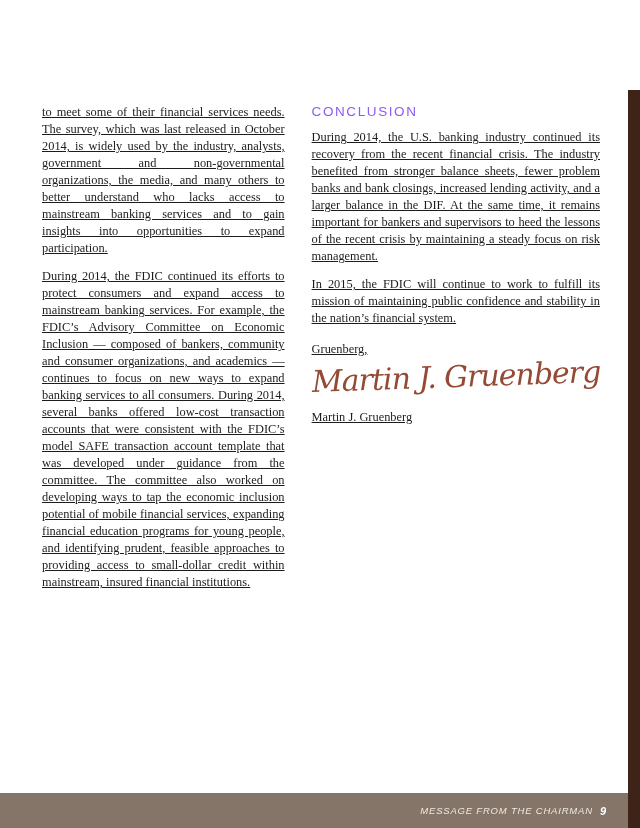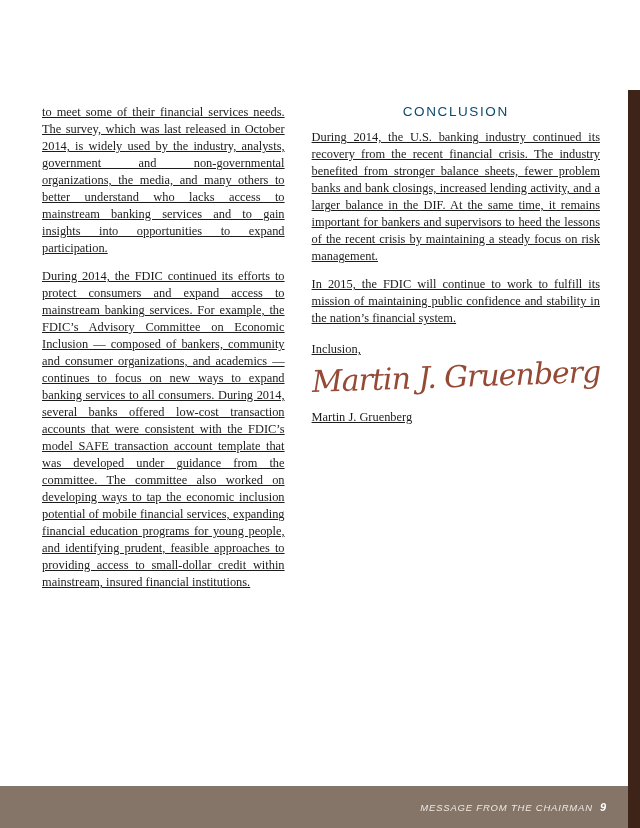--- a/index.html
+++ b/index.html
@@ -52,24 +52,23 @@
     margin: 0 0 11px 0;
     font-size: 12.4px;
     line-height: 17px;
     text-align: justify;
     text-decoration: underline;
   }
   .conclusion-heading {
     font-family: "Liberation Sans", sans-serif;
     font-size: 13.5px;
     letter-spacing: 1.6px;
-    color: #0c4a6e;
+    color: #8b5cf6;
     margin: 0 0 10px 0;
     font-weight: 500;
-    text-align: center;
   }
   .closing {
     margin: 14px 0 2px 0 !important;
     text-align: left !important;
   }
   .signature {
     font-family: "DejaVu Serif", serif;
     font-style: italic;
     font-size: 30px;
     color: var(--signature, #944a34);
@@ -81,21 +80,21 @@
   }
   .signatory {
     font-size: 12.4px;
     margin: 0;
   }
 
   
   .footer {
     position: absolute;
     left: 0; right: 12px; bottom: 0;
-    height: 42px;
+    height: 35px;
     background: var(--footer_bg, #857568);
     display: flex;
     align-items: center;
     justify-content: flex-end;
     padding-right: 22px;
     box-sizing: border-box;
   }
   .footer-label {
     font-family: "Liberation Sans", sans-serif;
     font-style: italic;
@@ -125,21 +124,21 @@
 
     <div class="col">
       <p>to meet some of their financial services needs.  The survey, which was last released in October 2014, is widely used by the industry, analysts, government and non-governmental organizations, the media, and many others to better understand who lacks access to mainstream banking services and to gain insights into opportunities to expand participation.</p>
       <p>During 2014, the FDIC continued its efforts to protect consumers and expand access to mainstream banking services.  For example, the FDIC’s Advisory Committee on Economic Inclusion — composed of bankers, community and consumer organizations, and academics — continues to focus on new ways to expand banking services to all consumers.  During 2014, several banks offered low-cost transaction accounts that were consistent with the FDIC’s model SAFE transaction account template that was developed under guidance from the committee.  The committee also worked on developing ways to tap the economic inclusion potential of mobile financial services, expanding financial education programs for young people, and identifying prudent, feasible approaches to providing access to small-dollar credit within mainstream, insured financial institutions.</p>
     </div>
 
     <div class="col">
       <h2 class="conclusion-heading">CONCLUSION</h2>
       <p>During 2014, the U.S. banking industry continued its recovery from the recent financial crisis.  The industry benefited from stronger balance sheets, fewer problem banks and bank closings, increased lending activity, and a larger balance in the DIF.  At the same time, it remains important for bankers and supervisors to heed the lessons of the recent crisis by maintaining a steady focus on risk management.</p>
       <p>In 2015, the FDIC will continue to work to fulfill its mission of maintaining public confidence and stability in the nation’s financial system.</p>
-      <p class="closing">Inclusion,</p>
+      <p class="closing">Gruenberg,</p>
       <div class="signature">Martin J. Gruenberg</div>
       <p class="signatory">Martin J. Gruenberg</p>
     </div>
 
   </div>
 
   <div class="footer">
     <span class="footer-label">MESSAGE FROM THE CHAIRMAN</span>
     <span class="footer-page">9</span>
   </div>

